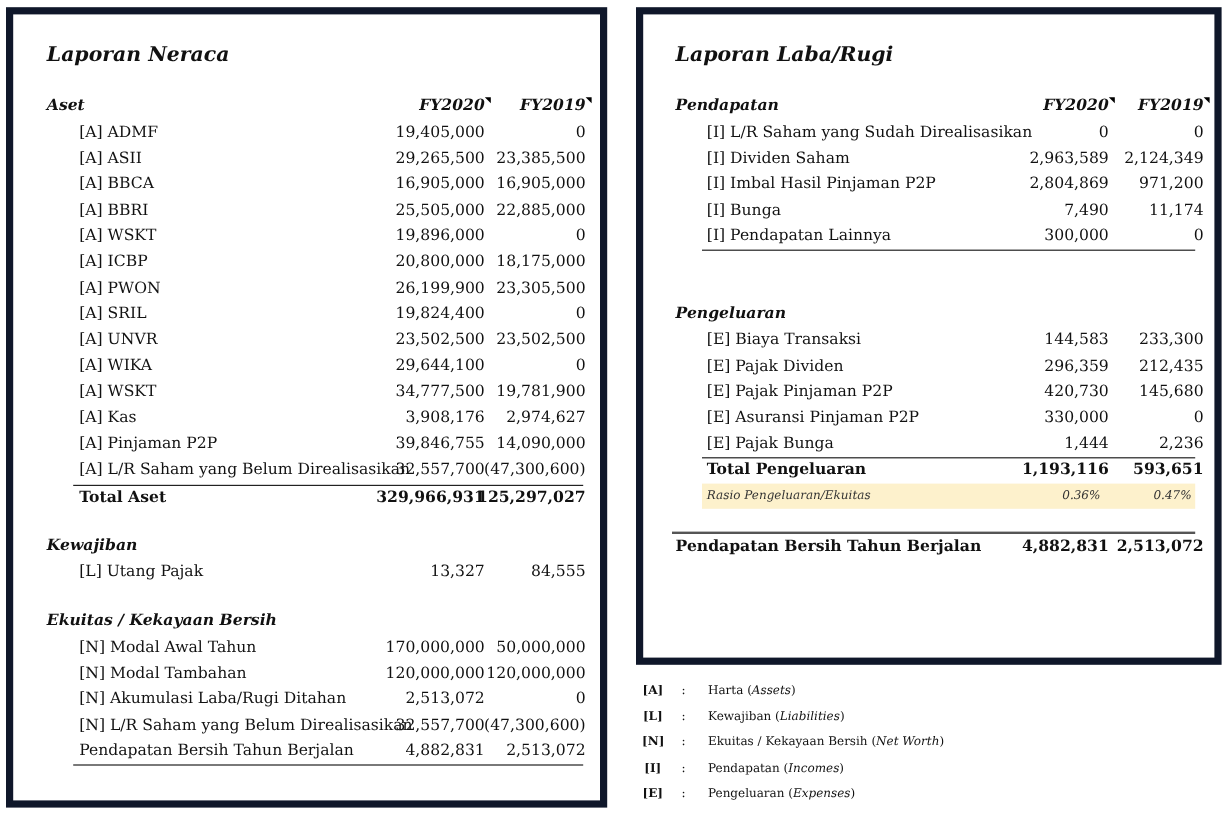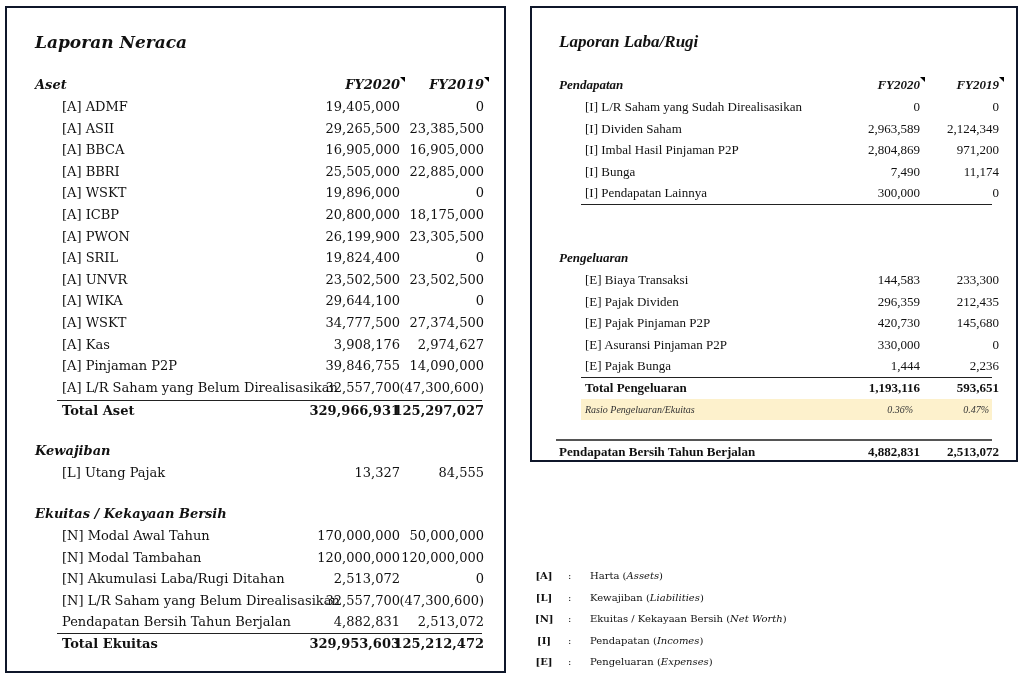--- a/index.html
+++ b/index.html
@@ -1,20 +1,20 @@
 <!DOCTYPE html>
 <html><head>
 <meta charset="utf-8">
 <style>
   html, body { margin: 0; padding: 0; background: #ffffff; }
   body { width: 1023px; height: 681px; position: relative; overflow: hidden;
          font-family: "DejaVu Serif", "Liberation Serif", serif; color: #111; }
-  .panel { position: absolute; border: 2px solid #0f172a; box-sizing: border-box; background: #fff; }
+  .panel { position: absolute; border: 6px solid #0f172a; box-sizing: border-box; background: #fff; }
   #neraca { left: 5px; top: 6px; width: 501px; height: 667px; }
-  #labarugi { left: 530px; top: 6px; width: 488px; height: 456px; font-family: Liberation Serif, serif; }
+  #labarugi { left: 530px; top: 6px; width: 488px; height: 548px; }
   .title { position: absolute; font-weight: bold; font-style: italic; font-size: 17px; }
   .row { position: absolute; height: 21px; line-height: 21px; font-size: 13px; white-space: nowrap; }
   .row .label { position: absolute; left: 0; }
   .row .v1, .row .v2 { position: absolute; text-align: right; }
   .hdr { font-weight: bold; font-style: italic; }
   .bold { font-weight: bold; }
   .mark { position: absolute; top: 3px; right: -5px; width: 0; height: 0;
           border-top: 5px solid #000; border-left: 5px solid transparent; }
   .rule { position: absolute; height: 0; border-top: 1.5px solid #222; }
   .ratio { background: #fdf1cc; font-style: italic; font-size: 10px; color: #333; }
@@ -95,21 +95,21 @@
         <span class="v2">23,502,500</span>
       </div>
       <div class="row item" style="top: 282.4px;">
         <span class="label">[A] WIKA</span>
         <span class="v1">29,644,100</span>
         <span class="v2">0</span>
       </div>
       <div class="row item" style="top: 304px;">
         <span class="label">[A] WSKT</span>
         <span class="v1">34,777,500</span>
-        <span class="v2">27,374,500</span>
+        <span class="v2">19,781,900</span>
       </div>
       <div class="row item" style="top: 325.6px;">
         <span class="label">[A] Kas</span>
         <span class="v1">3,908,176</span>
         <span class="v2">2,974,627</span>
       </div>
       <div class="row item" style="top: 347.2px;">
         <span class="label">[A] Pinjaman P2P</span>
         <span class="v1">39,846,755</span>
         <span class="v2">14,090,000</span>
@@ -162,25 +162,20 @@
         <span class="v1">32,557,700</span>
         <span class="v2">(47,300,600)</span>
       </div>
       <div class="row item" style="top: 603.4px;">
         <span class="label">Pendapatan Bersih Tahun Berjalan</span>
         <span class="v1">4,882,831</span>
         <span class="v2">2,513,072</span>
       </div>
     </div>
   <div class="rule" style="left:50px; top:625px; width:425px;"></div>
-  <div class="row total bold" style="top:625px;">
-    <span class="label">Total Ekuitas</span>
-    <span class="v1">329,953,603</span>
-    <span class="v2">125,212,472</span>
-  </div>
 </div>
 
 <div class="panel" id="labarugi">
   <div class="title" style="left:27px; top:24px;">Laporan Laba/Rugi</div>
 
   <div class="row hdr" style="top:66px;">
     <span class="label">Pendapatan</span>
     <span class="v1"><span>FY2020</span><span class="mark"></span></span>
     <span class="v2"><span>FY2019</span><span class="mark"></span></span>
   </div>

